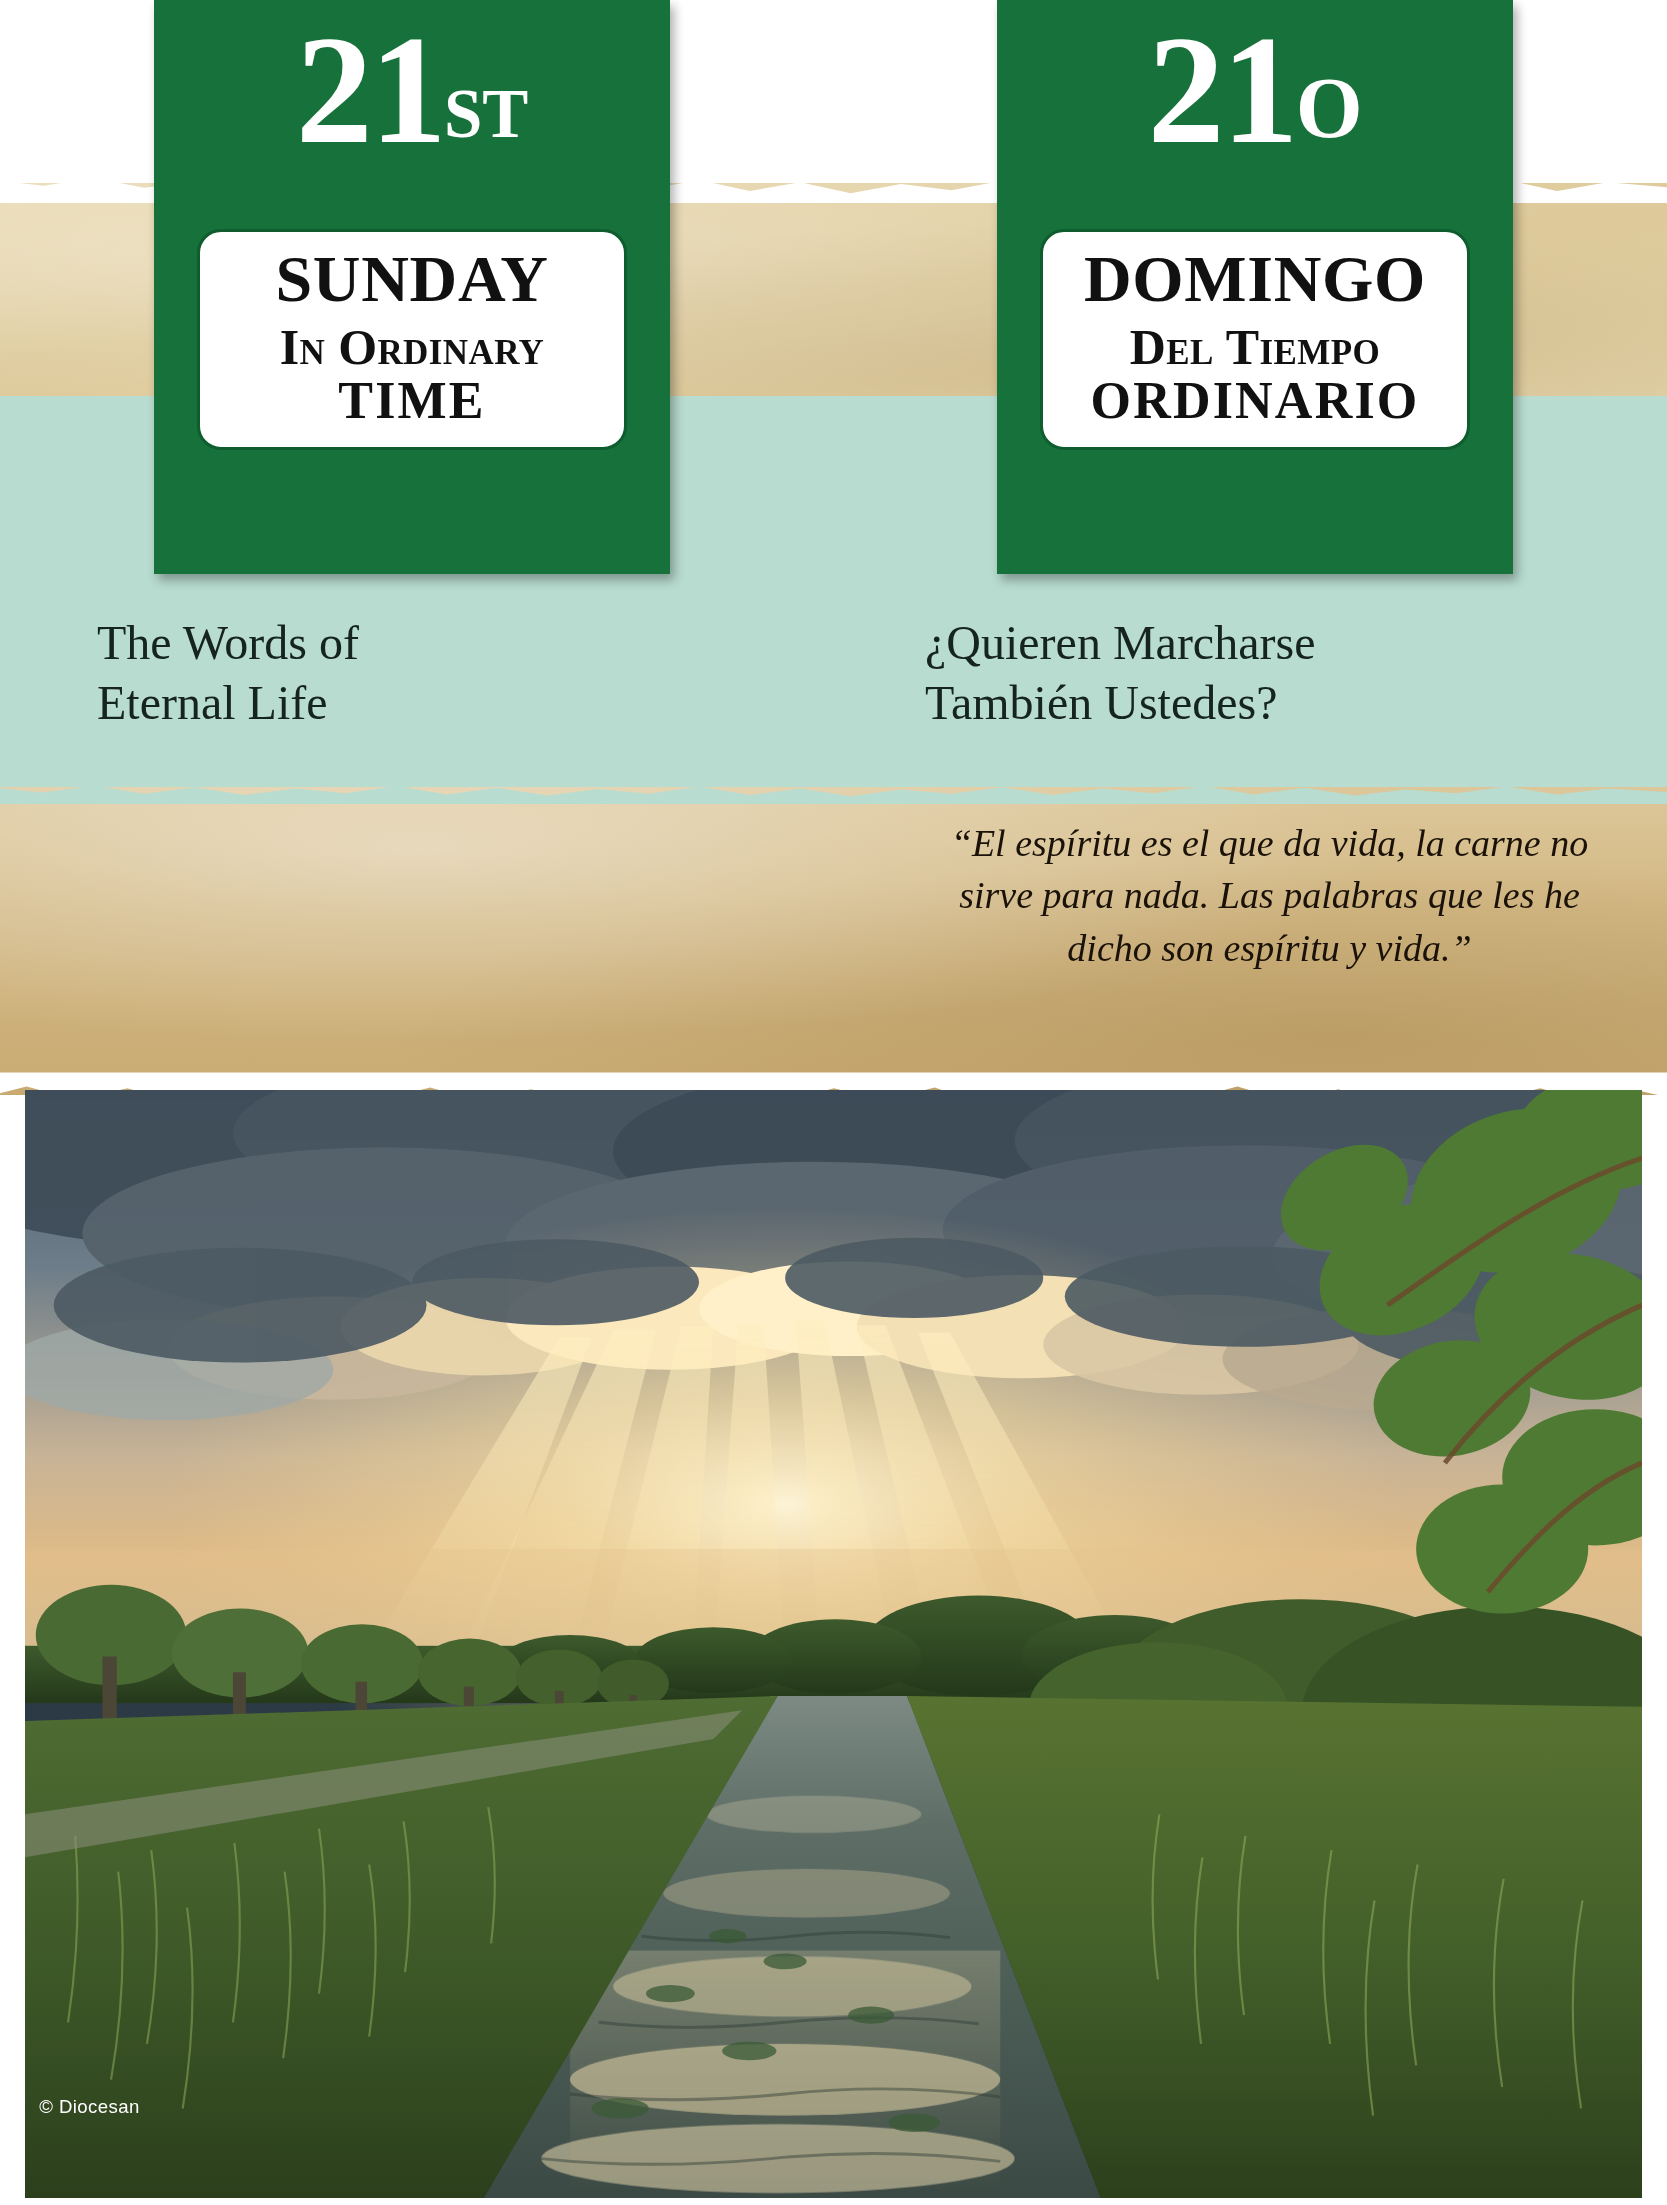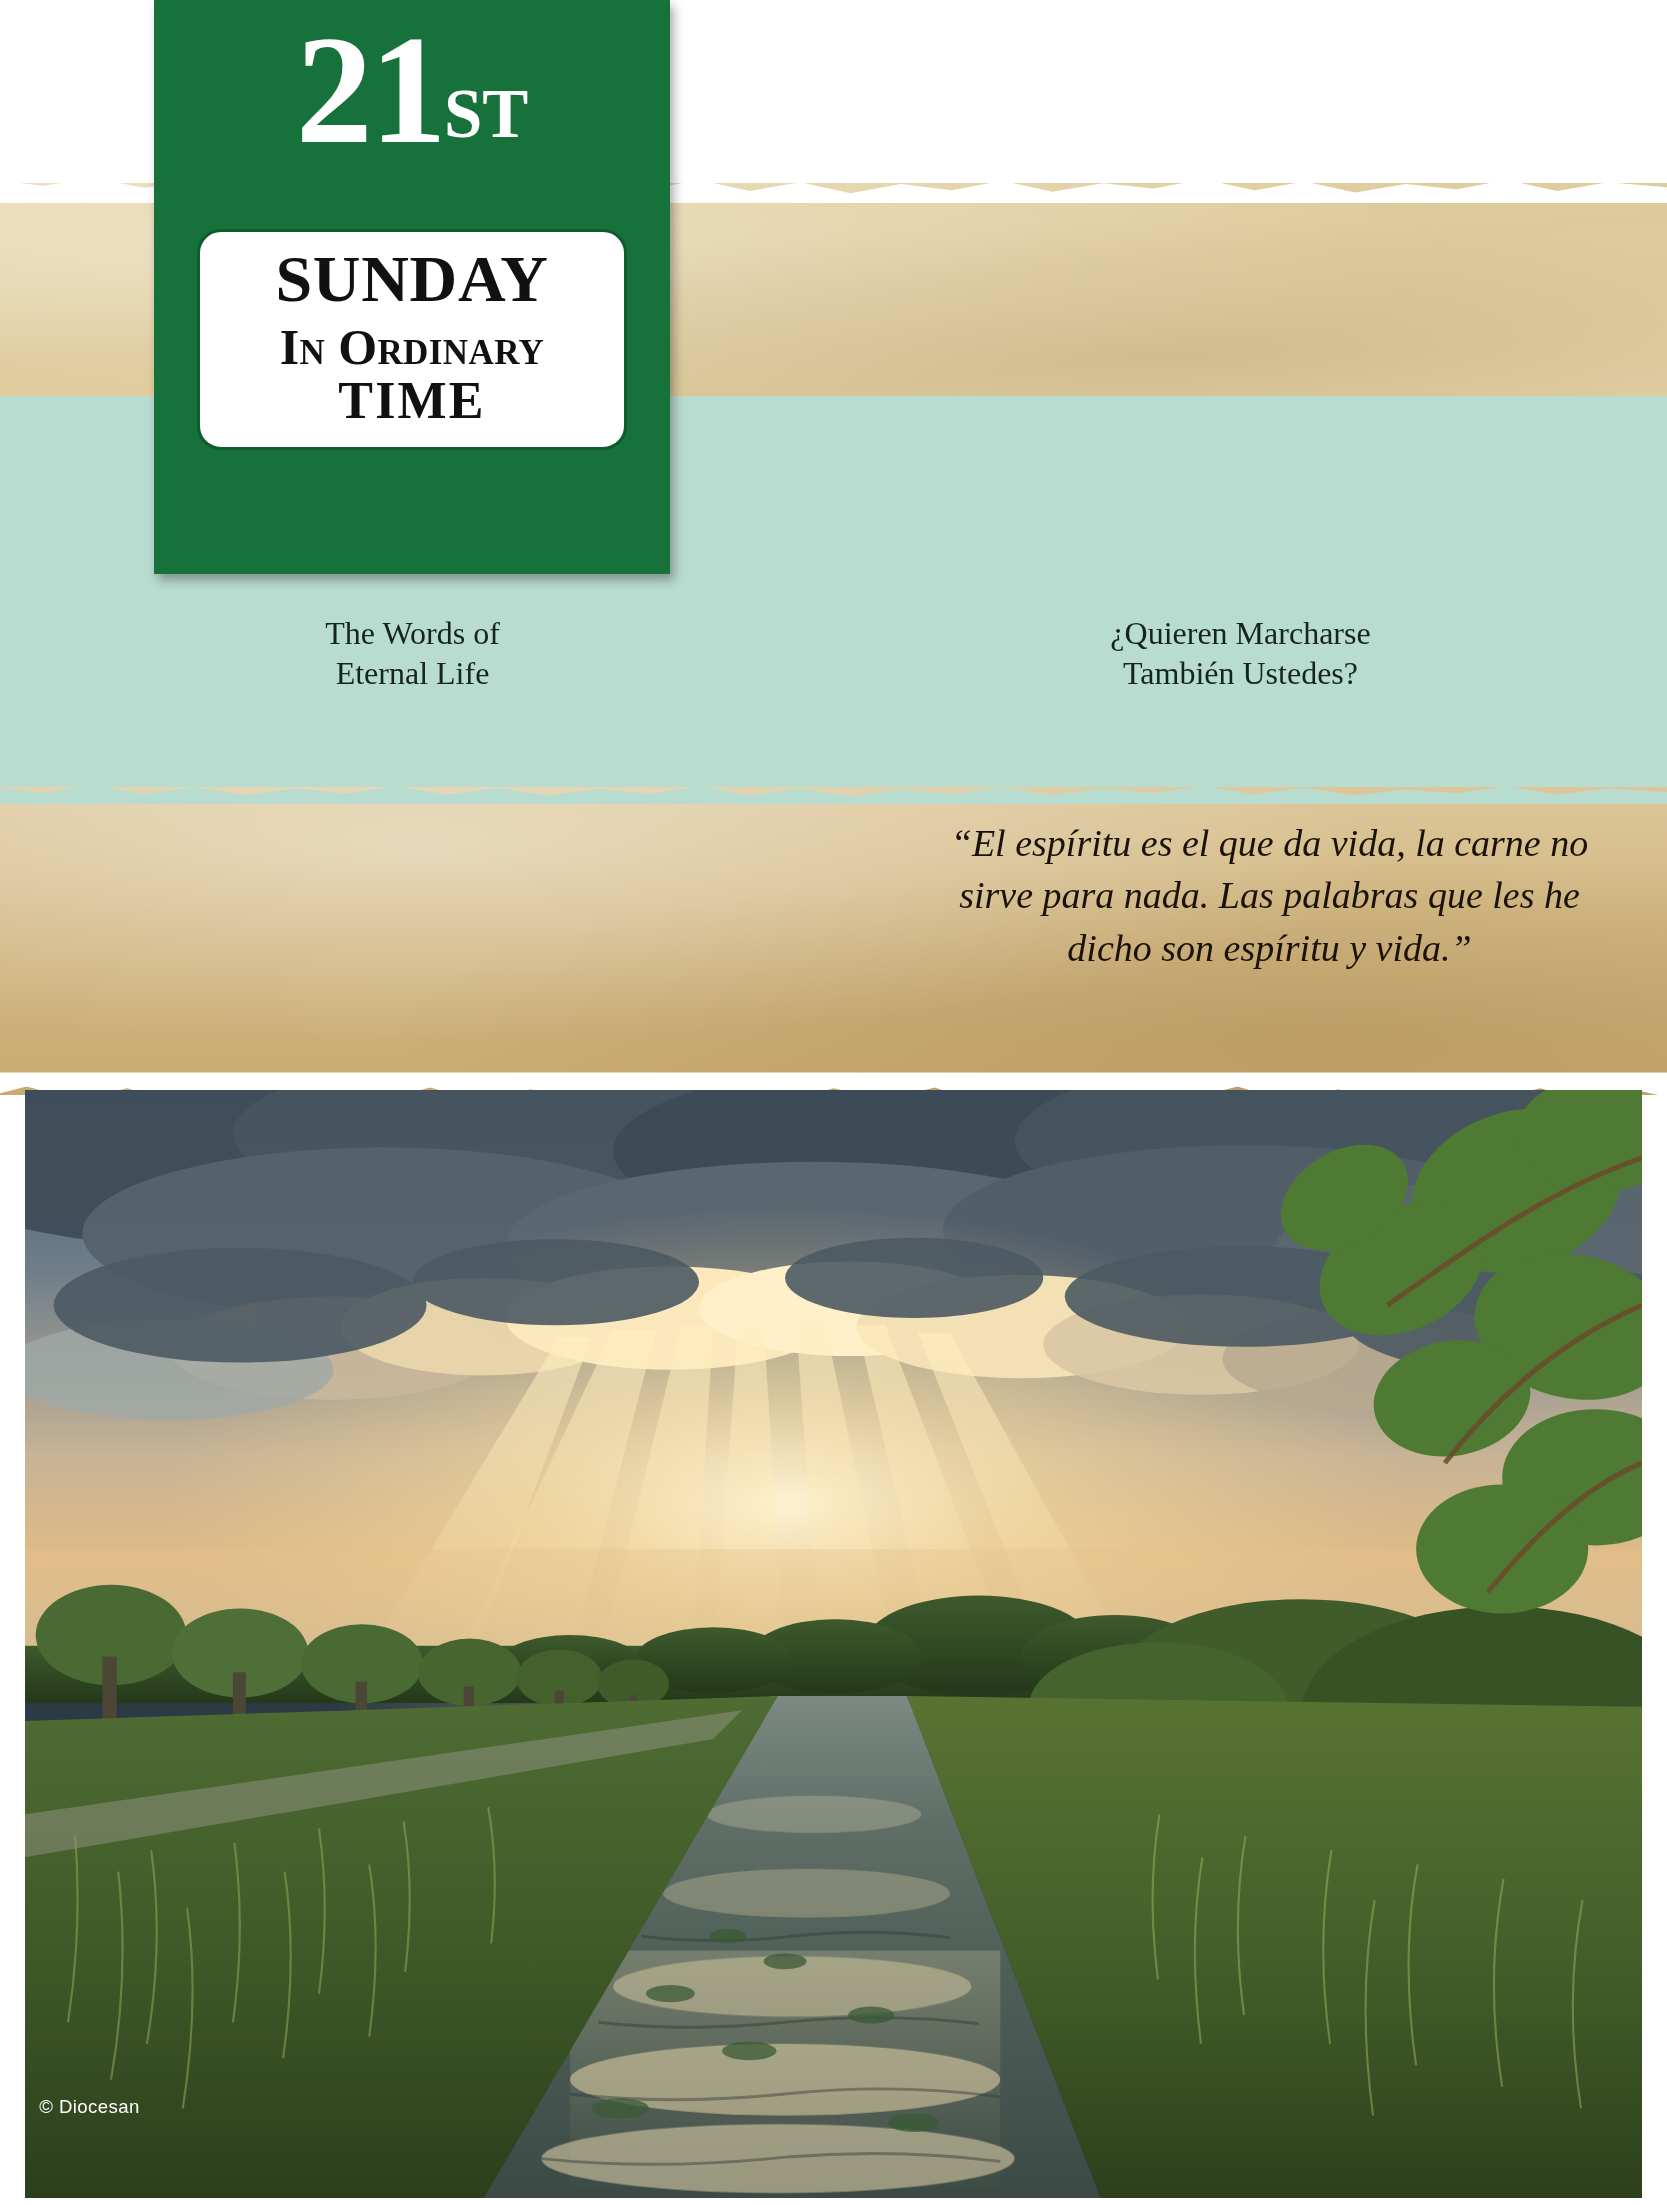--- a/index.html
+++ b/index.html
@@ -134,22 +134,22 @@
   .small-caps {
     font-variant: small-caps;
     margin-top: 9px;
   }
 
   
   .subtitle {
     position: absolute;
     top: 613px;
     width: 631px;
-    text-align: center;
-    font-size: 32px;
+    text-align: left;
+    font-size: 48px;
     line-height: 1.25;
     color: #16241f;
     font-family: "Liberation Serif", serif;
   }
   .subtitle.left  { left: 97px; }
   .subtitle.right { left: 925px; }
 
   
   .scripture {
     position: absolute;
@@ -232,20 +232,30 @@
     <div class="plaque-num">
       <span class="big">21</span><span class="sup">ST</span>
     </div>
     <div class="plaque-inner">
       <div class="line-1">SUNDAY</div>
       <div class="line-2 small-caps">In Ordinary</div>
       <div class="line-3">TIME</div>
     </div>
   </div>
 
+  <div class="plaque right">
+    <div class="plaque-num">
+      <span class="big">21</span><span class="sup-o">O</span>
+    </div>
+    <div class="plaque-inner">
+      <div class="line-1">DOMINGO</div>
+      <div class="line-2 small-caps">Del Tiempo</div>
+      <div class="line-3">ORDINARIO</div>
+    </div>
+  </div>
 
   <div class="subtitle left" style="white-space: pre-line;">The Words of
 Eternal Life</div>
   <div class="subtitle right" style="white-space: pre-line;">¿Quieren Marcharse
 También Ustedes?</div>
 </div>
 
 <div class="scripture">
   <div class="verse right">
     <div>“El espíritu es el que da vida, la carne no sirve para nada. Las palabras que les he dicho son espíritu y vida.”</div>

